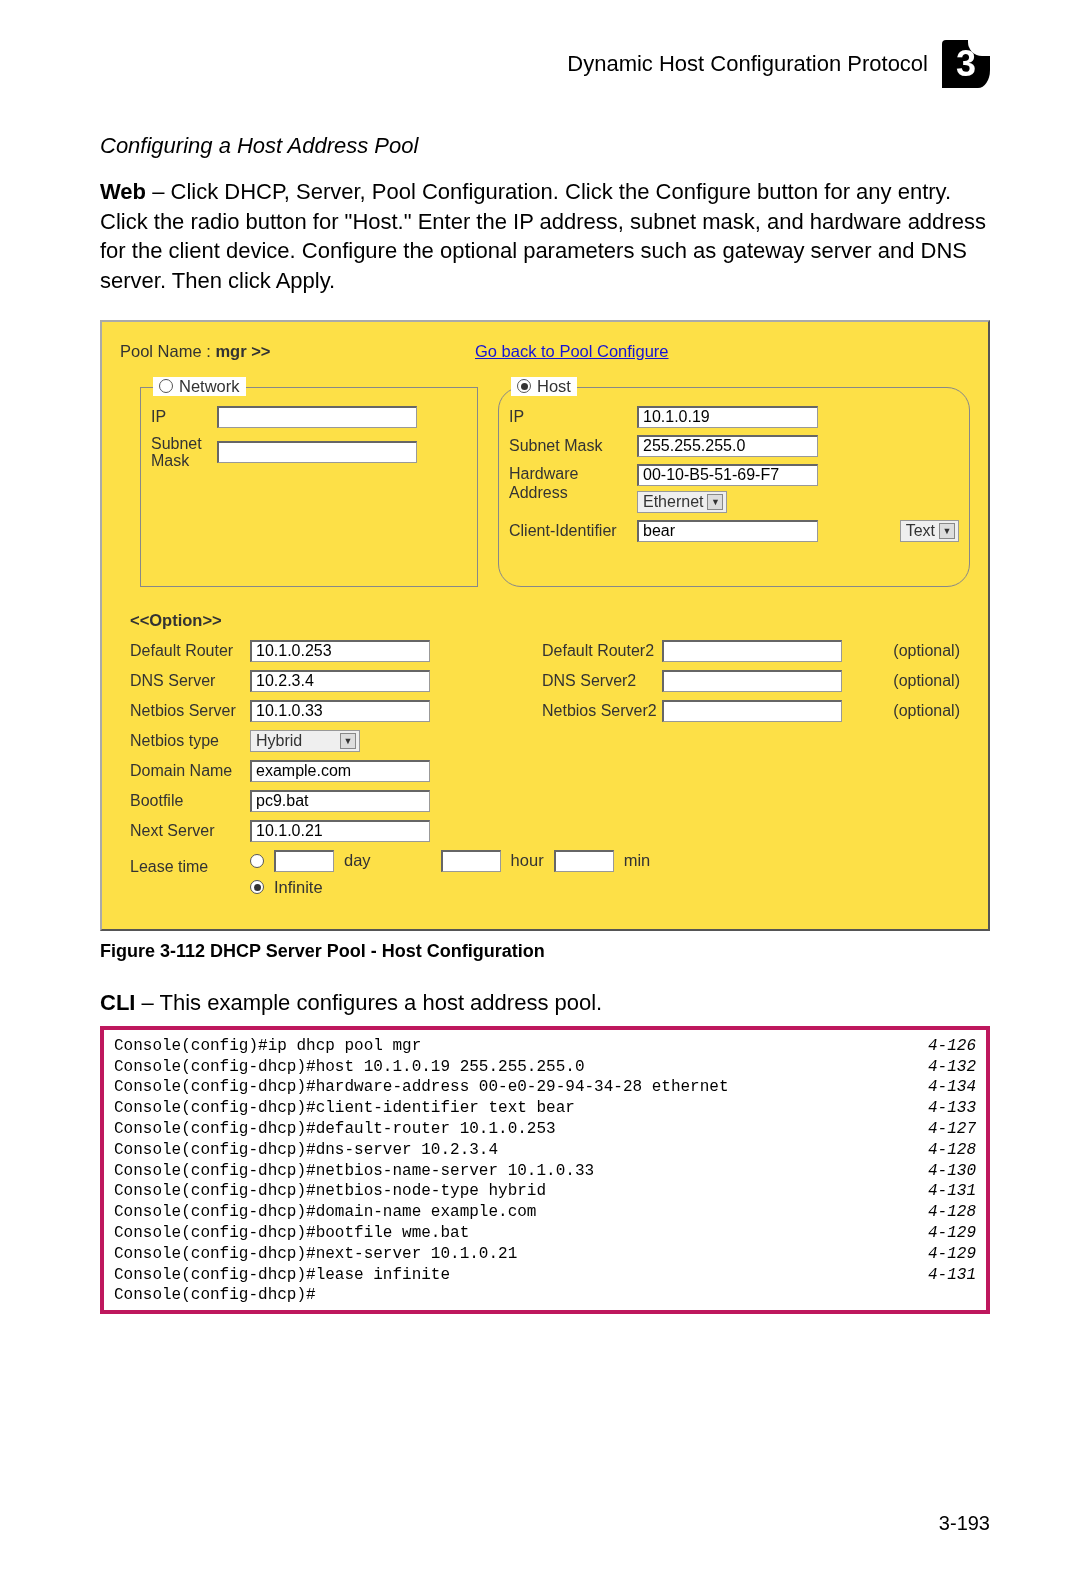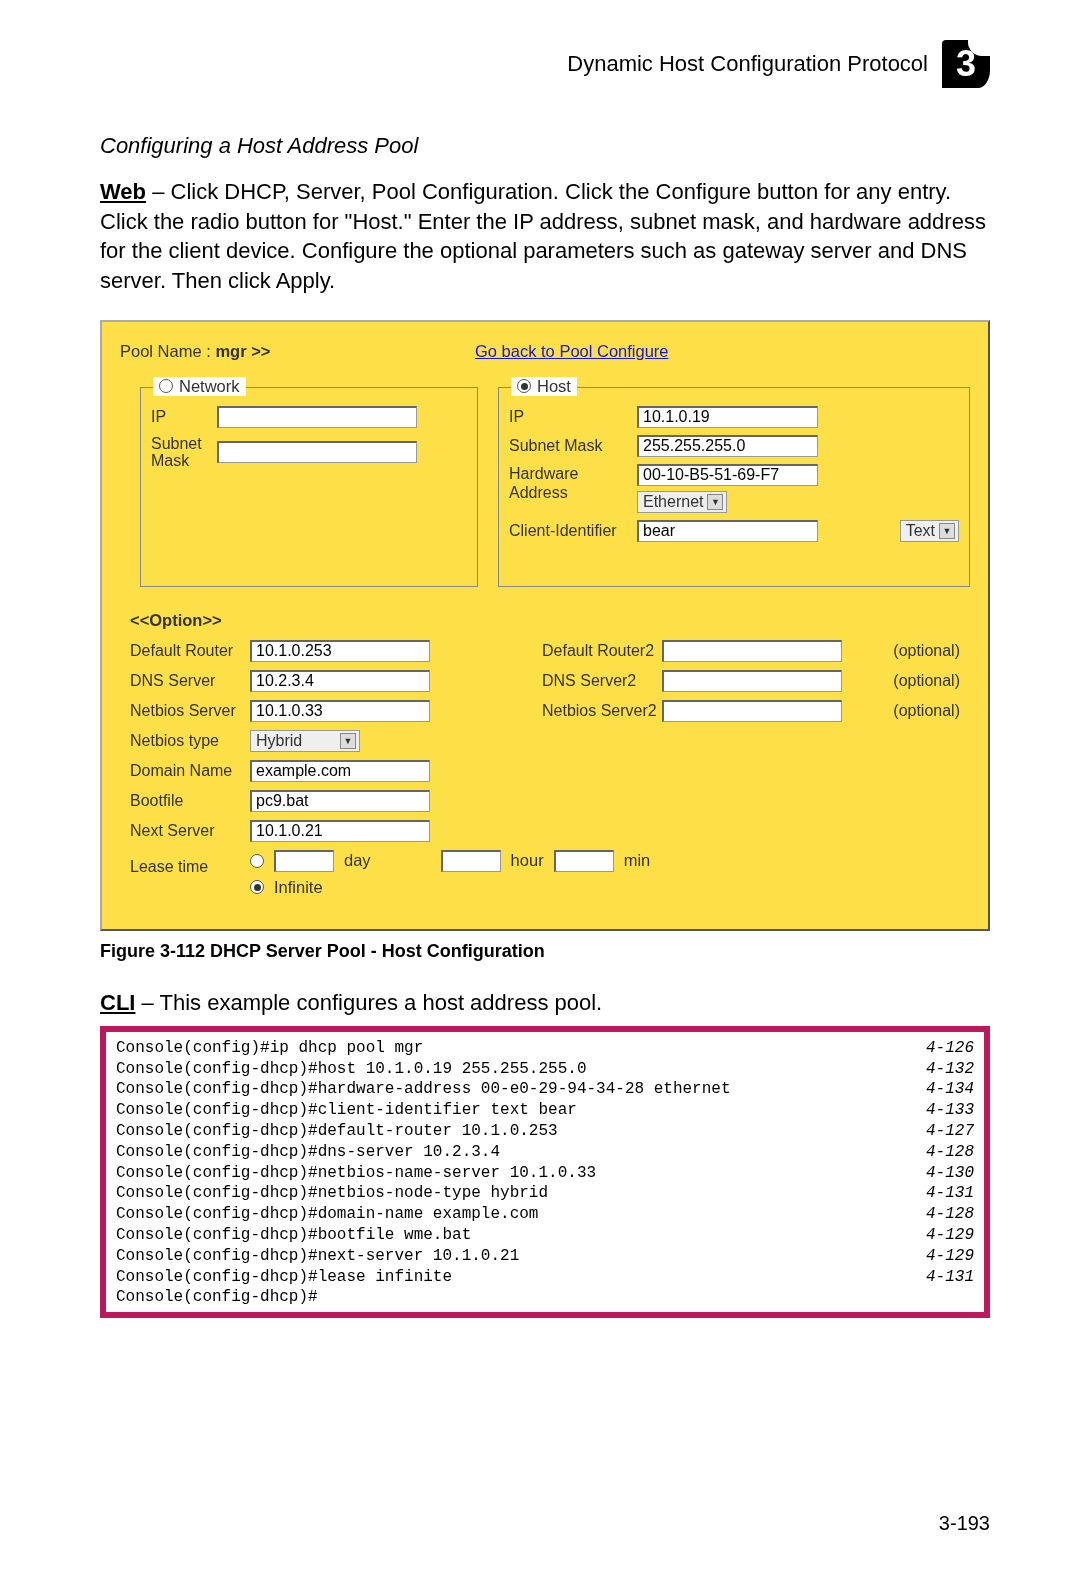--- a/index.html
+++ b/index.html
@@ -12,41 +12,41 @@
       padding: 40px 90px 30px 100px;
       position: relative;
     }
     .header-row { display: flex; align-items: center; justify-content: flex-end; margin-bottom: 45px; gap: 14px; }
     .header-title { font-size: 22px; }
     .chapter-badge { width: 48px; height: 48px; background: #000; color: #fff; font-size: 36px; font-weight: bold; display: flex; align-items: center; justify-content: center; border-radius: 4px 0 12px 0 / 4px 0 18px 0; position: relative; }
     .chapter-badge::after { content: ""; position: absolute; right: -4px; top: -4px; width: 26px; height: 20px; background: #fff; border-radius: 0 0 0 14px; }
     .chapter-badge span { position: relative; z-index: 1; }
     h3.subsection { font-style: italic; font-weight: normal; font-size: 22px; margin-bottom: 18px; }
     p.body { font-size: 22px; line-height: 1.35; margin-bottom: 24px; }
-    .bold { font-weight: bold; text-decoration: underline; }
+    .bold { font-weight: bold; }
     
     .screenshot {
       border: 2px solid #aaa;
       border-right-color: #555;
       border-bottom-color: #555;
       background: #fde047;
       padding: 20px 18px 24px 18px;
       font-family: Arial, sans-serif;
       font-size: 16.5px;
       color: #333;
       margin-bottom: 6px;
     }
     .top-row { display: flex; margin-bottom: 26px; }
     .pool-name { flex: 0 0 355px; }
     .go-back { color: #1414d6; text-decoration: underline; }
     
     .fieldset-row { display: flex; gap: 20px; margin-bottom: 18px; padding-left: 20px; }
     .fieldset { position: relative; border: 1px solid #888; padding: 18px 10px 12px 10px; }
     .fieldset-network { flex: 0 0 338px; height: 200px; }
-    .fieldset-host { flex: 1; }
+    .fieldset-host { flex: 1; border-radius: 23px; }
     .fieldset-legend {
       position: absolute; top: -11px; left: 12px; background: #fff; padding: 0 6px;
       display: flex; align-items: center; gap: 6px;
     }
     .radio { width: 14px; height: 14px; border: 1px solid #555; border-radius: 50%; display: inline-flex; align-items: center; justify-content: center; background: #fff; }
     .radio.checked::after { content: ""; width: 7px; height: 7px; background: #333; border-radius: 50%; }
     
     .form-row { display: flex; align-items: center; margin-bottom: 7px; gap: 10px; }
     .flabel { font-size: 16px; color: #333; }
     .network-grid .flabel { width: 56px; }
@@ -64,21 +64,21 @@
     .opt-label { width: 118px; font-size: 16px; }
     .opt-label2 { width: 118px; font-size: 16px; margin-left: 110px; }
     .hint { margin-left: auto; font-size: 16px; }
     .input-180 { width: 180px; }
     .lease-group { display: flex; align-items: center; gap: 10px; flex-wrap: wrap; }
     
     .fig-caption { text-align: left; font-weight: bold; font-size: 18px; margin: 10px 0 28px 0; }
     
     .cli-para { font-size: 22px; margin-bottom: 10px; }
     
-    .cli-box { border: 6px solid #be185d; padding: 6px 10px 4px 10px; font-family: "Courier New", monospace; font-size: 16px; line-height: 1.3; }
+    .cli-box { border: 4px solid #be185d; padding: 6px 10px 4px 10px; font-family: "Courier New", monospace; font-size: 16px; line-height: 1.3; }
     .cli-line { display: flex; justify-content: space-between; }
     .cli-ref { font-style: italic; }
     
     .page-num { position: absolute; bottom: 35px; right: 90px; font-size: 20px; text-align: right; }
   </style>
 </head>
 <body>
 
 <div class="header-row">
   <div class="header-title">Dynamic Host Configuration Protocol</div>

